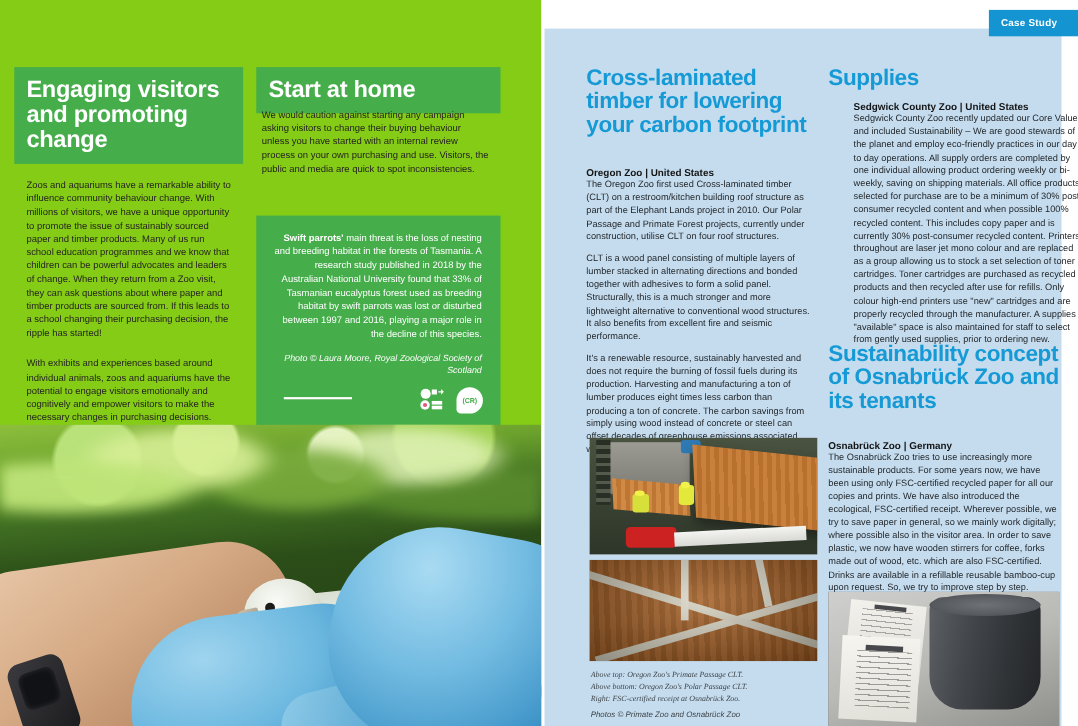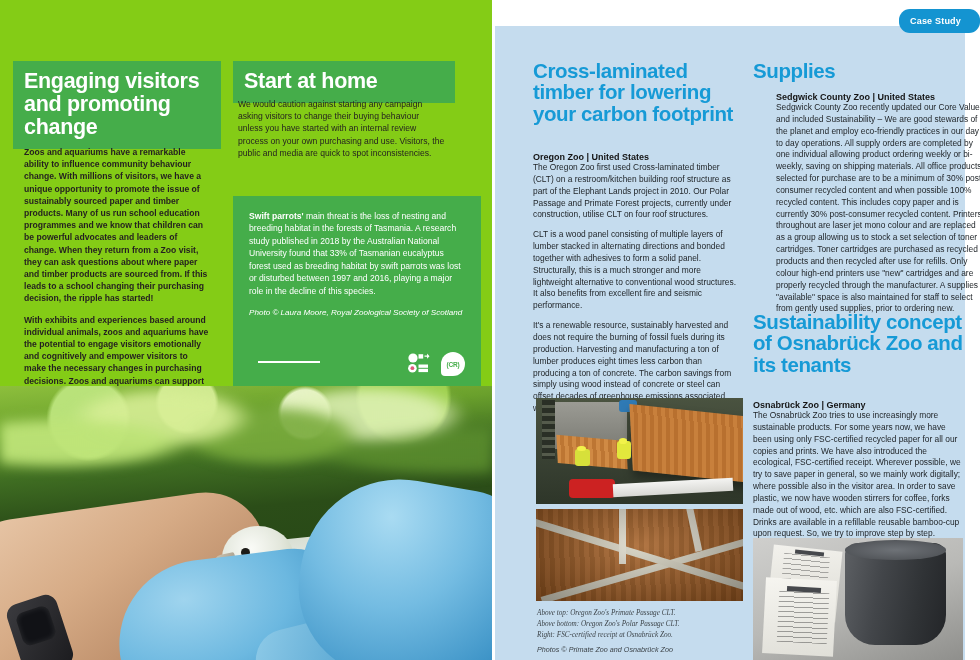--- a/index.html
+++ b/index.html
@@ -31,38 +31,39 @@
     box-sizing:border-box;
   }
   .body-copy{
     color:#231f20;
     font-size:8.6px;
     line-height:1.42;
   }
   .col-left-body{
     position:absolute;left:24px;top:146px;width:188px;
   }
-  .col-left-body p{margin:0 0 9px 0;font-weight:bold;}
+  .col-left-body p{margin:16px 0 9px 0;}
 
   .head-start{
     position:absolute;left:233px;top:61px;width:222px;
     padding:9px 11px 10px 11px;
     font-size:21.5px;
     box-sizing:border-box;
   }
   .col-mid-body{
     position:absolute;left:238px;top:98px;width:208px;
   }
   .col-mid-body p{margin:0;}
 
   .green-box{
-    position:absolute;left:233px;top:196px;width:248px;height:196px;
+    position:absolute;left:233px;top:196px;width:222px;height:196px;
     background:#45ad4a;color:#ffffff;
     box-sizing:border-box;
     padding:14px 17px 10px 16px;
+    text-align:right;
   }
   .green-box .gb-text{font-size:8.6px;line-height:1.45;}
   .green-box .gb-text b{font-weight:bold;}
   .green-box .gb-credit{
     font-size:8.1px;line-height:1.42;font-style:italic;margin-top:10px;
   }
   .gb-rule{
     position:absolute;left:25px;bottom:29px;width:62px;height:2px;background:#ffffff;
   }
   .gb-logos{
@@ -169,21 +170,20 @@
     position:absolute;left:495px;top:26px;width:470px;height:634px;
     background:#c5dcee;
   }
   .case-tab{
     position:absolute;left:899px;top:9px;width:81px;height:24px;
     background:#1494d1;color:#ffffff;
     font-size:9px;font-weight:bold;
     display:flex;align-items:center;
     padding-left:11px;box-sizing:border-box;
     letter-spacing:.2px;
-    border-radius:11px;
   }
   .blue-head{
     color:#169ad6;font-weight:bold;line-height:1.04;letter-spacing:-0.4px;
   }
   .h-clt{
     position:absolute;left:533px;top:60px;width:206px;font-size:20.5px;
   }
   .h-supplies{
     position:absolute;left:753px;top:60px;width:210px;font-size:20.5px;
   }

